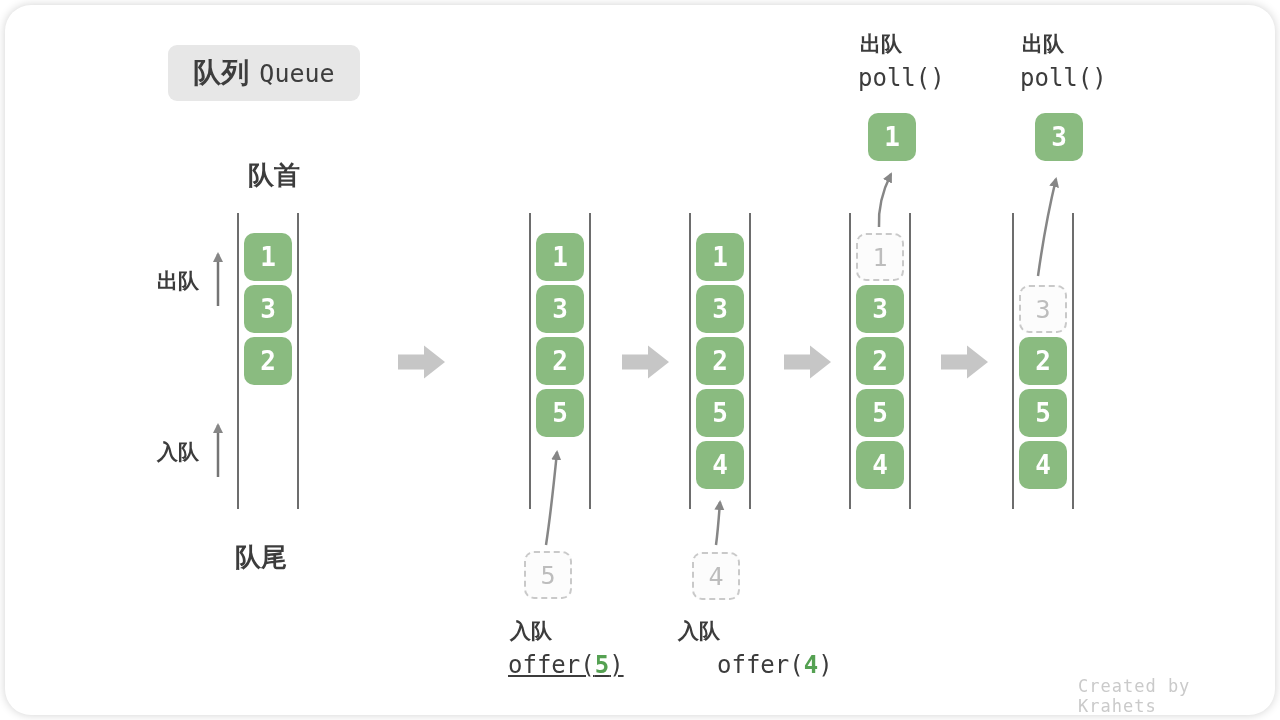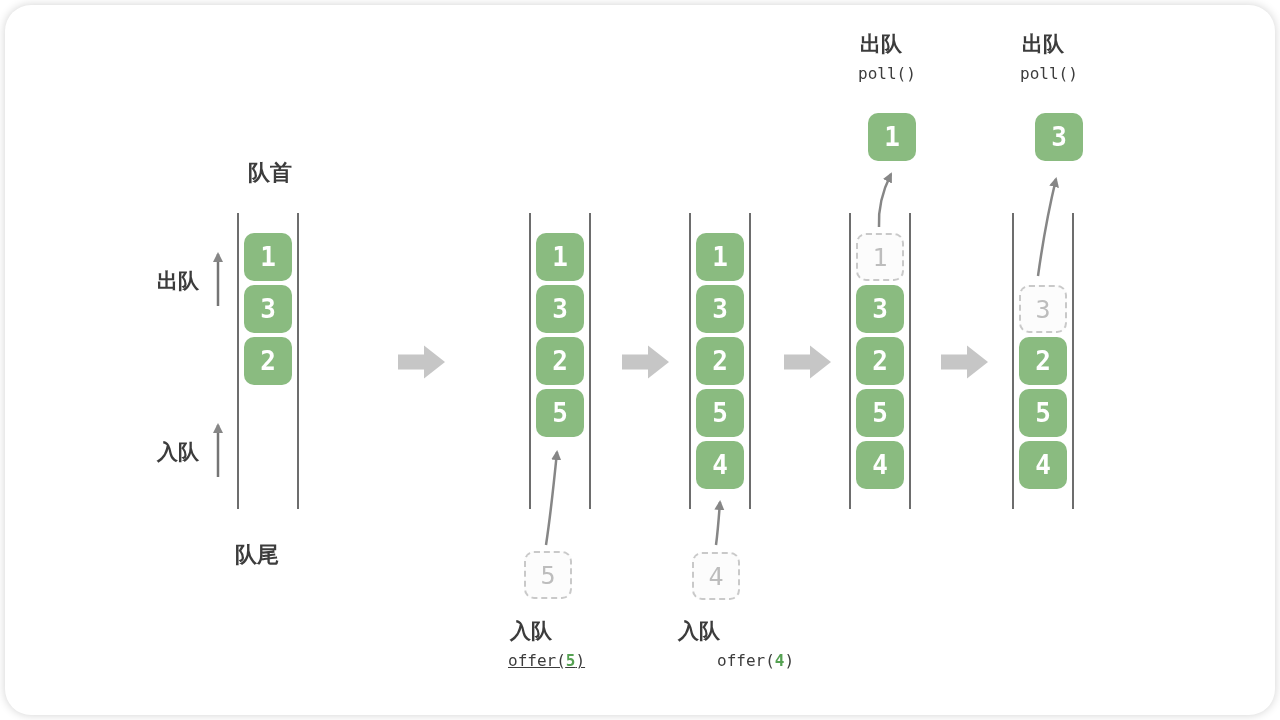--- a/index.html
+++ b/index.html
@@ -13,21 +13,21 @@
   
   .badge {
     position:absolute; left:163px; top:40px; width:192px; height:56px;
     background:#e7e7e7; border-radius:9px;
     display:flex; align-items:center; justify-content:center; gap:10px;
     color:#3d3d3d;
   }
   .badge-zh { font-size:28px; font-weight:700; }
   .badge-en { font-size:25px; font-family:"DejaVu Sans Mono", monospace; }
   
-  .lbl { position:absolute; color:#3c3c3c; font-weight:700; font-size:22px; white-space:nowrap; }
+  .lbl { position:absolute; color:#3c3c3c; font-weight:700; font-size:26px; white-space:nowrap; }
   .lbl.small { font-size:21px; }
   
   .channel {
     position:absolute; top:208px; width:62px; height:296px;
     border-left:2px solid #6d6d6d; border-right:2px solid #6d6d6d;
   }
   
   .cell {
     position:absolute; width:48px; height:48px; border-radius:10px;
     background:#8abb80; color:#ffffff;
@@ -37,21 +37,21 @@
   
   .ghost {
     position:absolute; width:48px; height:48px; border-radius:10px;
     background:#fcfcfc; border:2px dashed #c9c9c9; color:#bdbdbd;
     font-family:"DejaVu Sans Mono", monospace; font-size:25px;
     display:flex; align-items:center; justify-content:center;
   }
   
   .code {
     position:absolute; color:#3c3c3c;
-    font-family:"DejaVu Sans Mono", monospace; font-size:16px; white-space:nowrap;
+    font-family:"DejaVu Sans Mono", monospace; font-size:24px; white-space:nowrap;
   }
   .code .arg { color:#55a152; font-weight:700; }
   .action-label { position:absolute; color:#3c3c3c; font-weight:600; font-size:21px; white-space:nowrap; }
   .watermark {
     position:absolute; left:1073px; top:671px; color:#cacaca;
     font-family:"DejaVu Sans Mono", monospace; font-size:17px; letter-spacing:1px;
   }
   svg.arrows { position:absolute; left:0; top:0; pointer-events:none; }
 </style>
 </head>
@@ -73,20 +73,24 @@
     <path d="M716,545 C718,530 719,515 720,502" fill="none" stroke="#868686" stroke-width="2.5" marker-end="url(#ah)"></path>
     <path d="M879,227 C878,208 884,188 891,174" fill="none" stroke="#868686" stroke-width="2.5" marker-end="url(#ah)"></path>
     <path d="M1038,276 C1043,240 1049,208 1056,179" fill="none" stroke="#868686" stroke-width="2.5" marker-end="url(#ah)"></path>
 
     <path d="M398,354.5 L424,354.5 L424,345.5 L445,362 L424,378.5 L424,369.5 L398,369.5 Z" fill="#c6c6c6"></path>
     <path d="M622,354.5 L648,354.5 L648,345.5 L669,362 L648,378.5 L648,369.5 L622,369.5 Z" fill="#c6c6c6"></path>
     <path d="M784,354.5 L810,354.5 L810,345.5 L831,362 L810,378.5 L810,369.5 L784,369.5 Z" fill="#c6c6c6"></path>
     <path d="M941,354.5 L967,354.5 L967,345.5 L988,362 L967,378.5 L967,369.5 L941,369.5 Z" fill="#c6c6c6"></path>
   </svg>
 
+  <div class="badge">
+    <span class="badge-zh">队列</span>
+    <span class="badge-en">Queue</span>
+  </div>
 
   <div class="lbl" style="left:243px; top:153px;">队首</div>
   <div class="lbl" style="left:230px; top:535px;">队尾</div>
   <div class="lbl small" style="left:152px; top:262px;">出队</div>
   <div class="lbl small" style="left:152px; top:433px;">入队</div>
 
   <div class="channel" style="left:232px;"></div>
   <div class="channel" style="left:524px;"></div>
   <div class="channel" style="left:684px;"></div>
   <div class="channel" style="left:844px;"></div>
@@ -123,14 +127,15 @@
   <div class="cell" style="left:851px; top:436px;">4</div>
 
   <div class="action-label" style="left:1017px; top:25px;">出队</div>
   <div class="code" style="left:1015px; top:59px;">poll()</div>
   <div class="cell" style="left:1030px; top:108px;">3</div>
   <div class="ghost" style="left:1014px; top:280px;">3</div>
   <div class="cell" style="left:1014px; top:332px;">2</div>
   <div class="cell" style="left:1014px; top:384px;">5</div>
   <div class="cell" style="left:1014px; top:436px;">4</div>
 
+  <div class="watermark">Created by Krahets</div>
 
 </div>
 
 </body></html>

